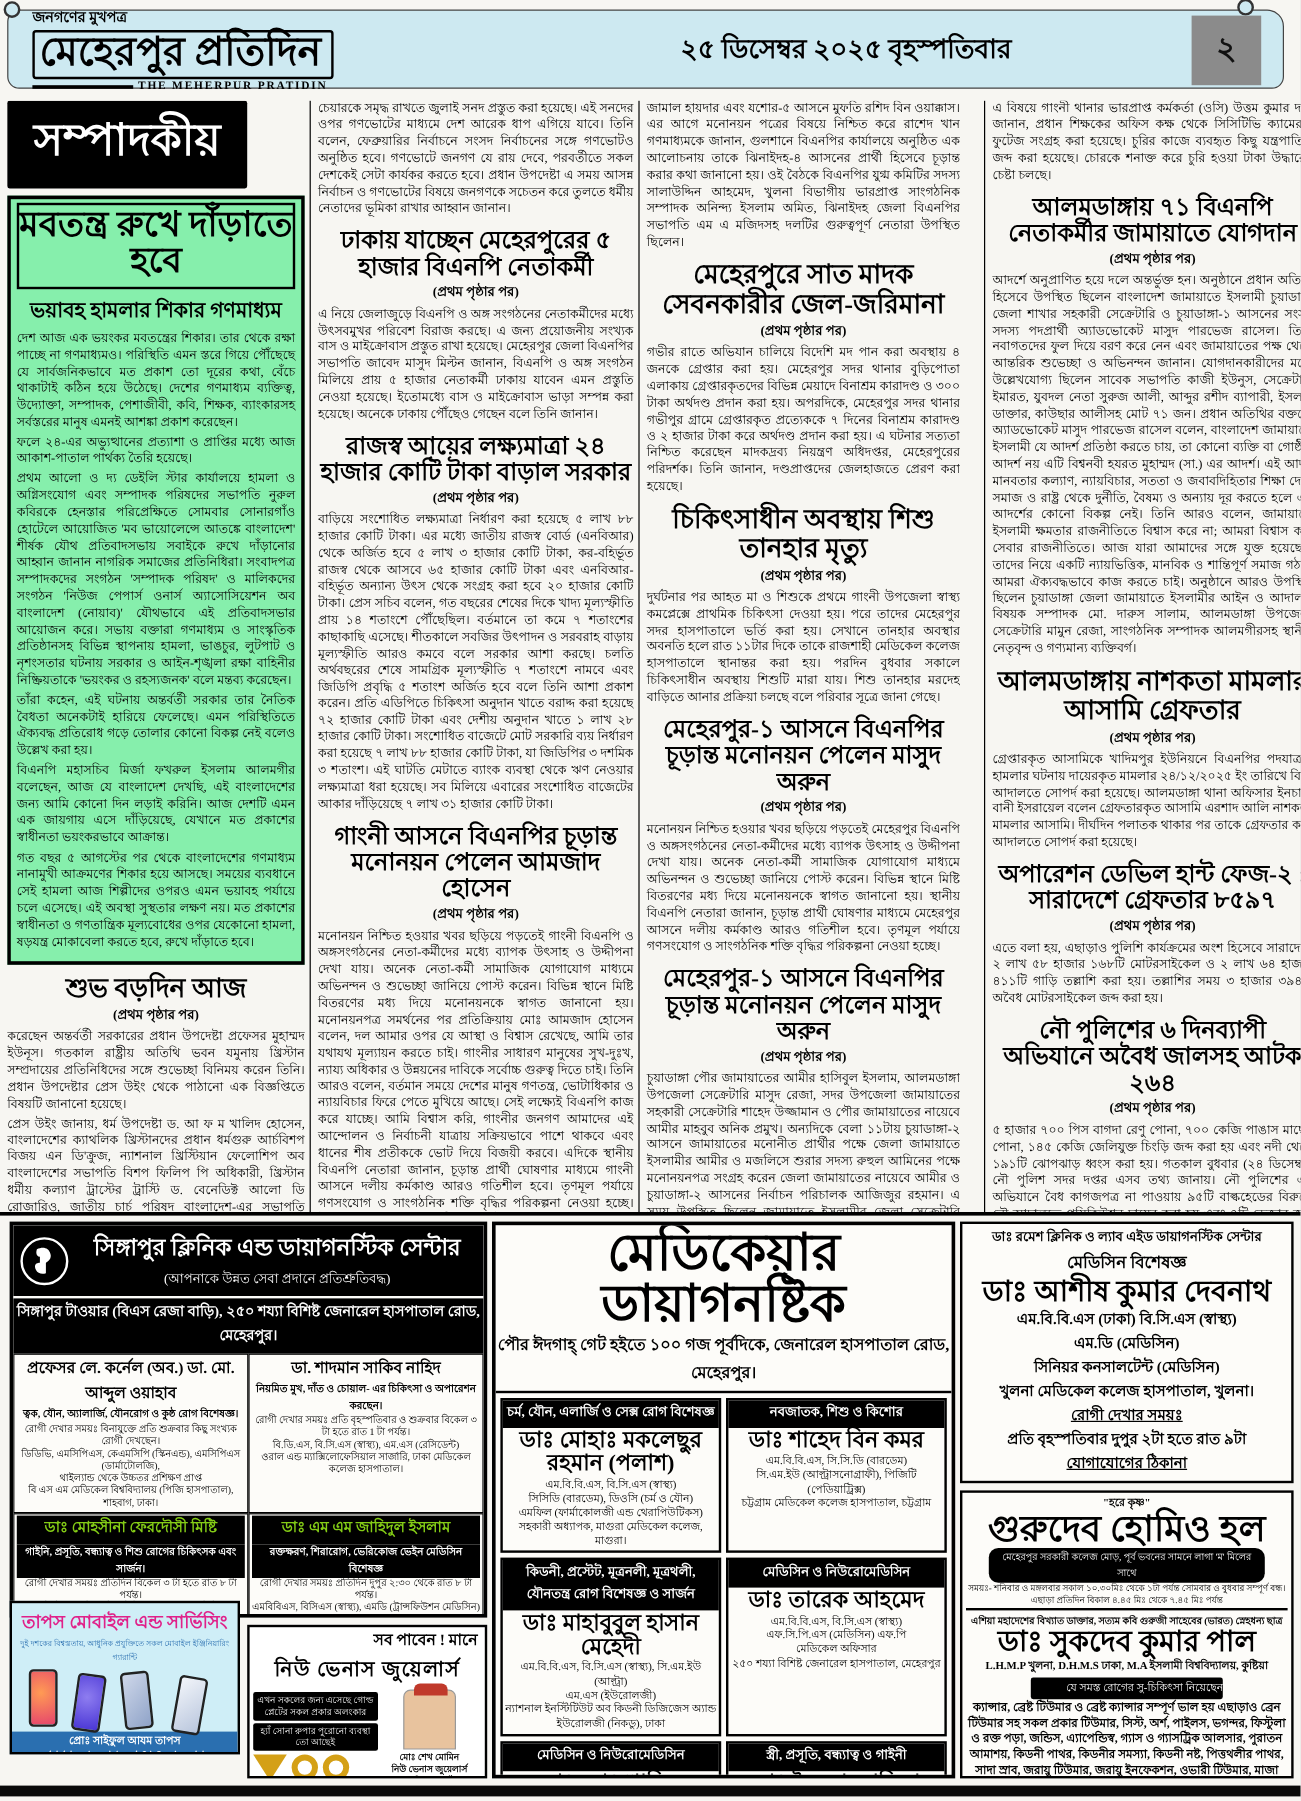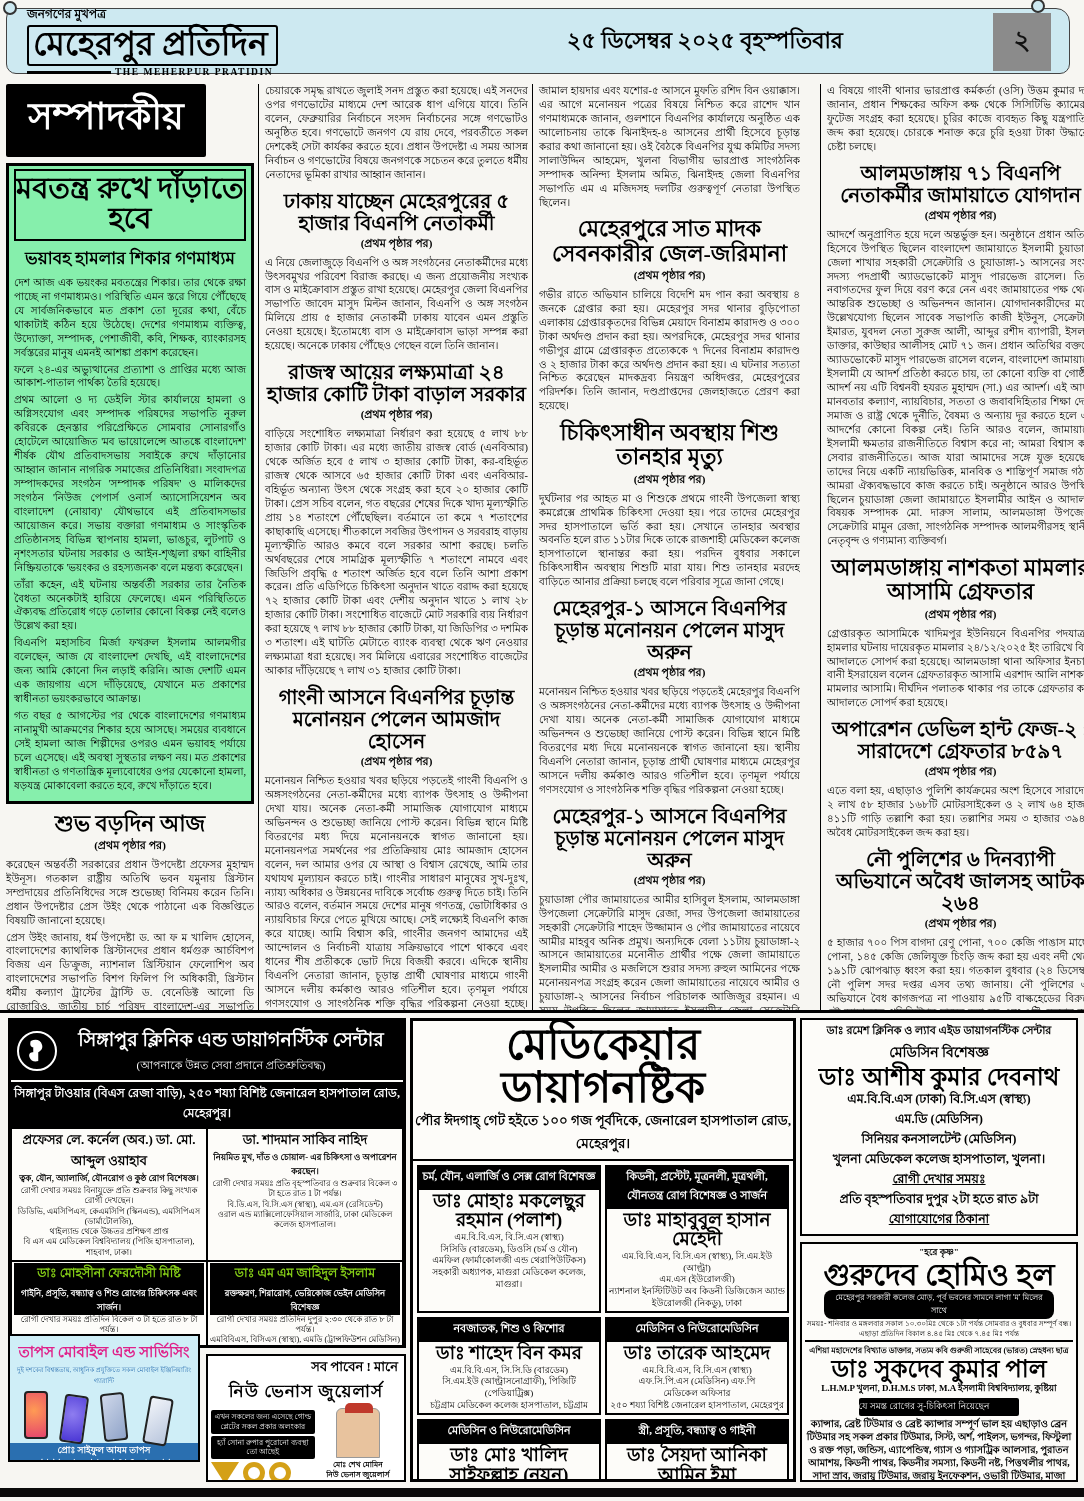--- a/index.html
+++ b/index.html
@@ -114,21 +114,21 @@
   .rm-clinic { font-size:24px; font-weight:bold; text-align:center; }
   
   #ad-guru { left:800px; top:228px; width:278px; height:240px; border:2px solid #000; padding:1px 3px; }
   .gu-inv { font-size:9px; font-weight:bold; text-align:center; }
   .gu-title { font-size:30px; font-weight:bold; text-align:center; line-height:1.0; }
   .gu-badge { background:#000; color:#fff; border-radius:8px; font-size:8px; text-align:center; padding:1px 4px 2px; width:86%; margin:0 auto; }
   .gu-hours { font-size:7.4px; text-align:center; line-height:1.3; border-bottom:2px solid #000; padding-bottom:2px;}
   .gu-intro { font-size:8px; font-weight:bold; text-align:center; margin-top:2px;}
   .gu-name { font-size:24px; font-weight:bold; text-align:center; line-height:1.0;}
   .gu-deg { font-size:9px; font-weight:bold; text-align:center; }
-  .gu-b2 { background:#000; color:#fff; font-size:9px; text-align:left; width:60%; margin:2px auto; padding:1px 0 2px; border-radius:2px;}
+  .gu-b2 { background:#000; color:#fff; font-size:9px; text-align:right; width:60%; margin:2px auto; padding:1px 0 2px; border-radius:2px;}
   .gu-list { font-size:9.8px; font-weight:bold; text-align:center; line-height:1.32; }
   .botbar { position:absolute; left:0; top:1488px; width:1084px; height:9px; background:#0a0a0a; }
   .hrule { position:absolute; left:0; top:1010px; width:1084px; height:3px; background:#000; }
 </style>
 </head>
 <body>
 
 <div id="page">
 
   <div class="topband">
@@ -337,32 +337,32 @@
       <div class="md-grid">
         <div class="md-cell">
           <div class="md-spec">চর্ম, যৌন, এলার্জি ও সেক্স রোগ বিশেষজ্ঞ</div>
           <div class="md-name">ডাঃ মোহাঃ মকলেছুর রহমান (পলাশ)</div>
           <div class="md-det">এম.বি.বি.এস, বি.সি.এস (স্বাস্থ্য)
 সিসিডি (বারডেম), ডিওসি (চর্ম ও যৌন)
 এমফিল (ফার্মাকোলজী এন্ড থেরাপিউটিকস)
 সহকারী অধ্যাপক, মাগুরা মেডিকেল কলেজ, মাগুরা।</div>
         </div>
         <div class="md-cell">
+          <div class="md-spec">নবজাতক, শিশু ও কিশোর</div>
+          <div class="md-name">ডাঃ শাহেদ বিন কমর</div>
+          <div class="md-det">এম.বি.বি.এস, সি.সি.ডি (বারডেম)
+সি.এম.ইউ (আল্ট্রাসনোগ্রাফী), পিজিটি (পেডিয়াট্রিক্স)
+চট্টগ্রাম মেডিকেল কলেজ হাসপাতাল, চট্টগ্রাম</div>
+        </div>
+        <div class="md-cell">
           <div class="md-spec">কিডনী, প্রস্টেট, মূত্রনলী, মূত্রথলী, যৌনতন্ত্র রোগ বিশেষজ্ঞ ও সার্জন</div>
           <div class="md-name">ডাঃ মাহাবুবুল হাসান মেহেদী</div>
           <div class="md-det">এম.বি.বি.এস, বি.সি.এস (স্বাস্থ্য), সি.এম.ইউ (আল্ট্রা)
 এম.এস (ইউরোলজী)
 ন্যাশনাল ইনস্টিটিউট অব কিডনী ডিজিজেস অ্যান্ড ইউরোলজী (নিকডু), ঢাকা</div>
-        </div>
-        <div class="md-cell">
-          <div class="md-spec">নবজাতক, শিশু ও কিশোর</div>
-          <div class="md-name">ডাঃ শাহেদ বিন কমর</div>
-          <div class="md-det">এম.বি.বি.এস, সি.সি.ডি (বারডেম)
-সি.এম.ইউ (আল্ট্রাসনোগ্রাফী), পিজিটি (পেডিয়াট্রিক্স)
-চট্টগ্রাম মেডিকেল কলেজ হাসপাতাল, চট্টগ্রাম</div>
         </div>
         <div class="md-cell">
           <div class="md-spec">মেডিসিন ও নিউরোমেডিসিন</div>
           <div class="md-name">ডাঃ তারেক আহমেদ</div>
           <div class="md-det">এম.বি.বি.এস, বি.সি.এস (স্বাস্থ্য)
 এফ.সি.পি.এস (মেডিসিন) এফ.পি
 মেডিকেল অফিসার
 ২৫০ শয্যা বিশিষ্ট জেনারেল হাসপাতাল, মেহেরপুর</div>
         </div>
         <div class="md-cell">

